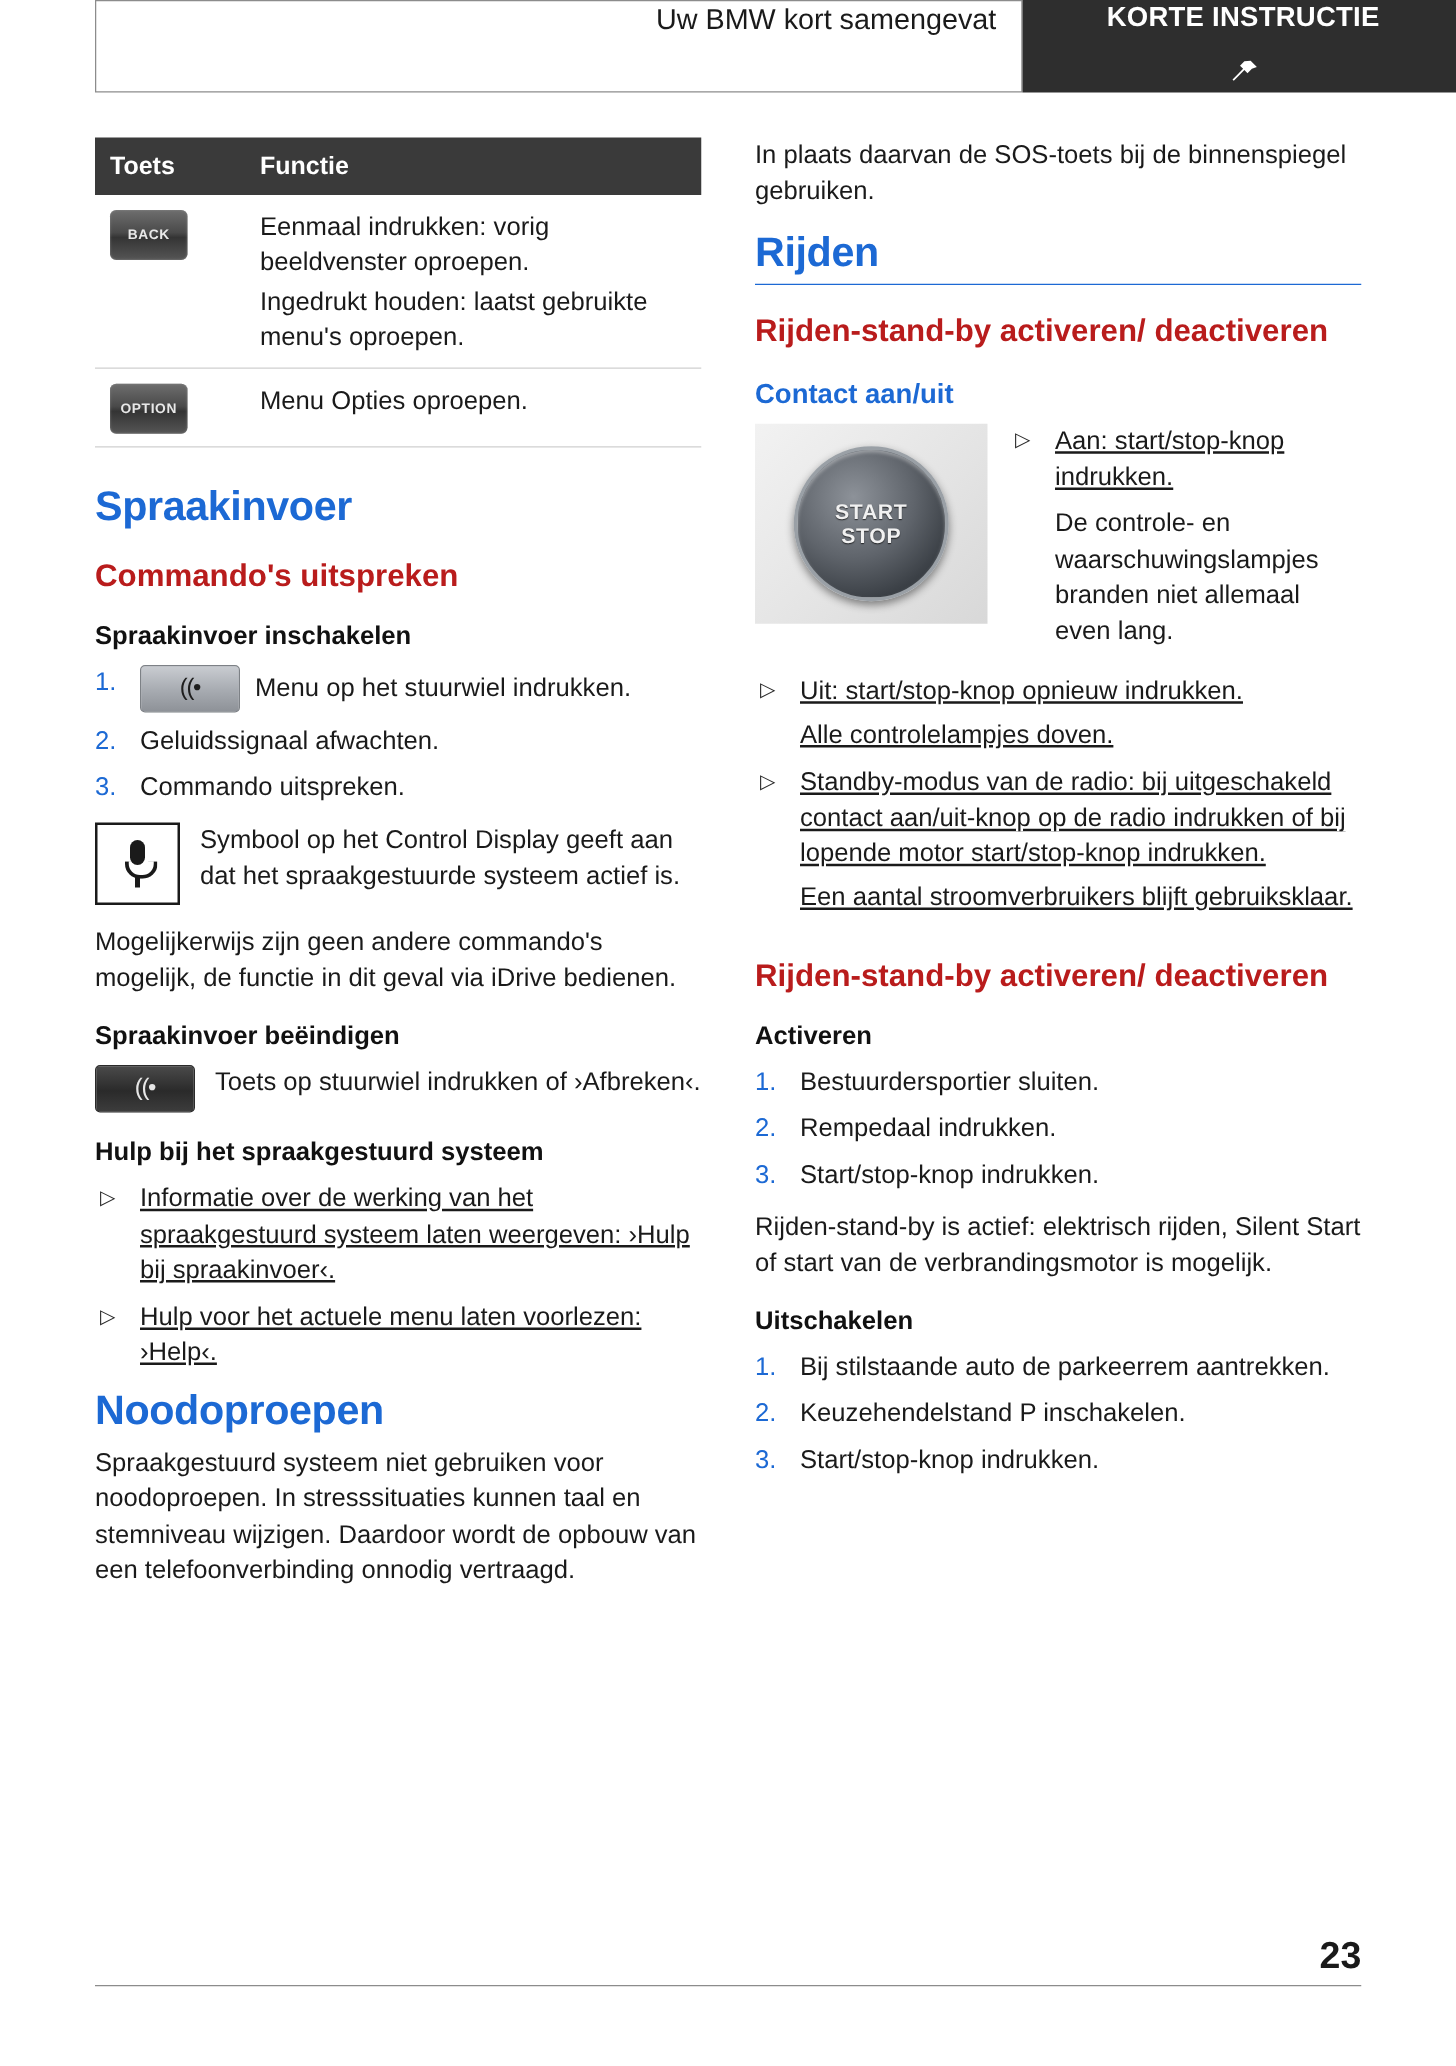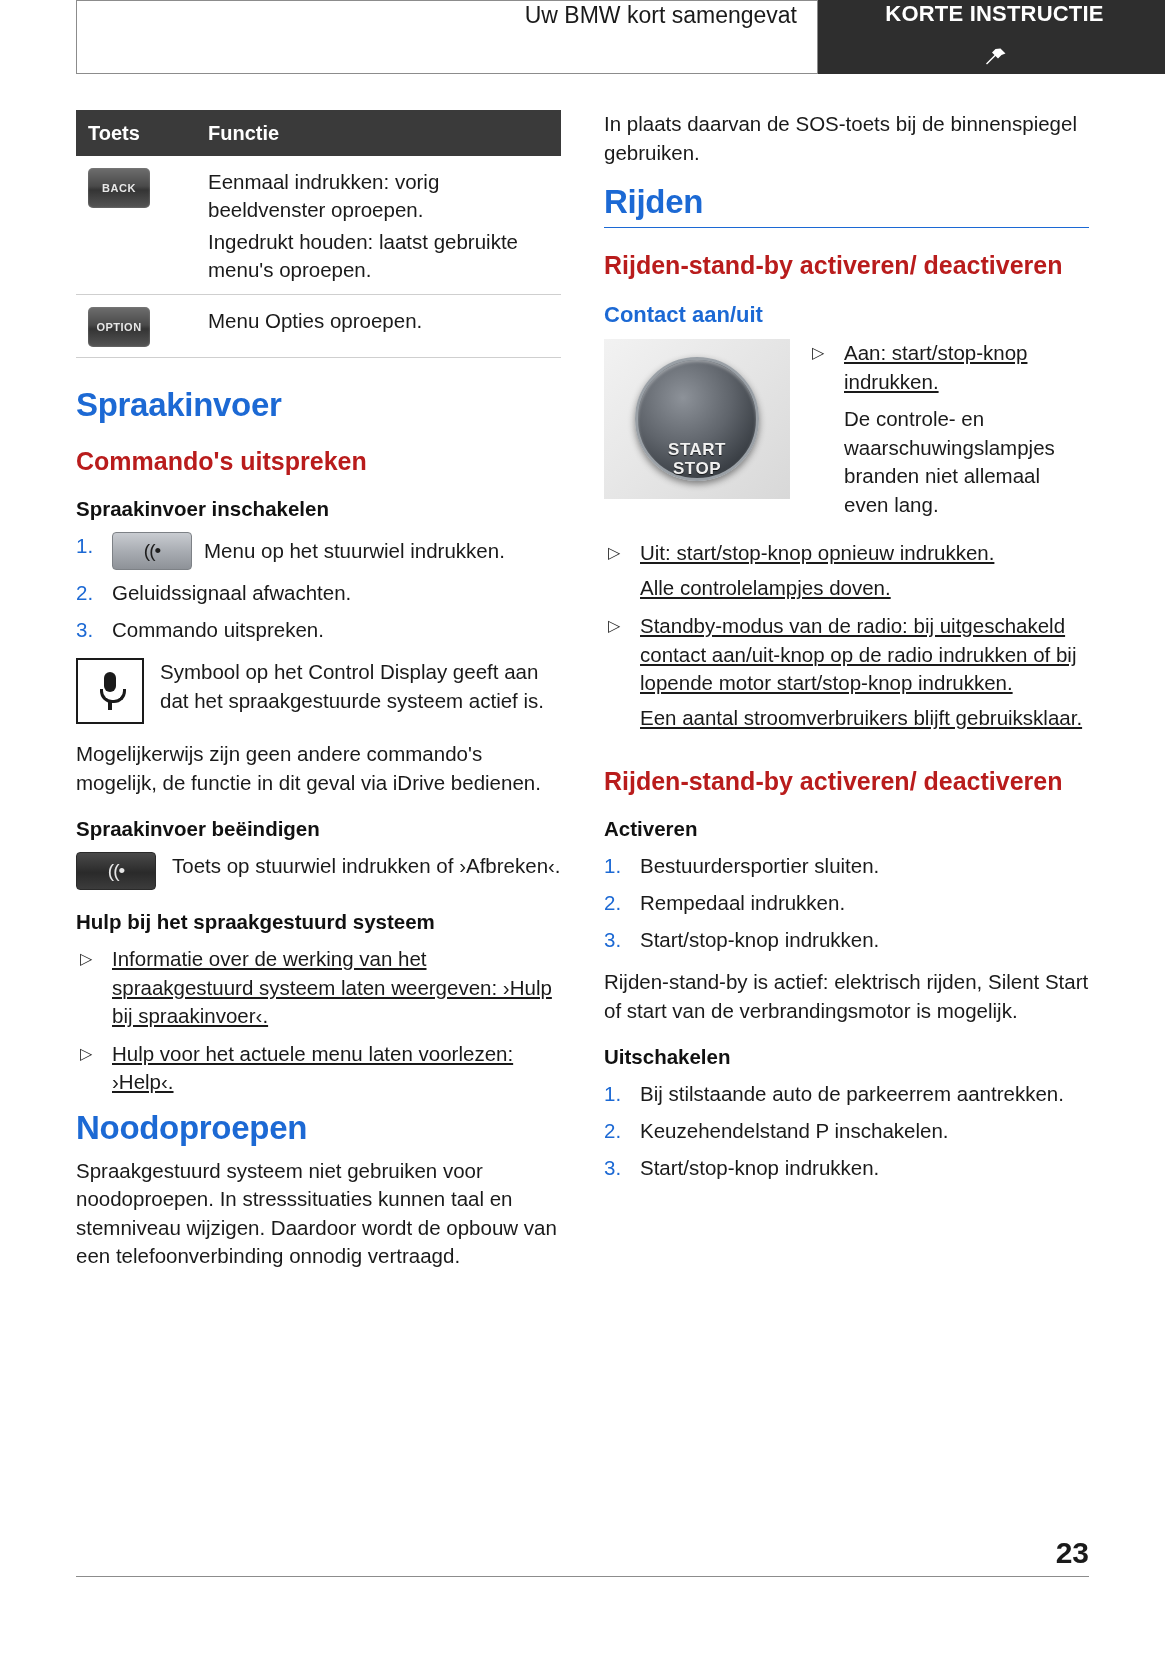--- a/index.html
+++ b/index.html
@@ -303,21 +303,21 @@
     justify-content: center;
     flex: 0 0 auto;
   }
   .startstop-btn {
     width: 118px;
     height: 118px;
     border-radius: 50%;
     background: radial-gradient(circle at 38% 32%, #8d9299 0%, #5f646b 45%, #3b4046 75%, #2a2e33 100%);
     box-shadow: 0 3px 7px rgba(0,0,0,.45), inset 0 2px 3px rgba(255,255,255,.35);
     display: flex;
-    align-items: flex-end;
+    align-items: center;
     justify-content: center;
     border: 3px solid #9aa0a6;
   }
   .startstop-label {
     color: #f1f1f1;
     font-size: 17px;
     font-weight: bold;
     line-height: 19px;
     text-align: center;
     letter-spacing: 0.5px;
@@ -329,21 +329,21 @@
     align-items: flex-start;
     margin-bottom: 10px;
   }
   .ss-right { flex: 1; }
 
   
   .footer {
     position: absolute;
     left: 76px;
     right: 76px;
-    bottom: 76px;
+    bottom: 64px;
     height: 60px;
   }
   .footer-rule {
     position: absolute;
     left: 0;
     right: 0;
     bottom: 0;
     border-top: 1px solid #8c8c8c;
   }
   .page-number {

